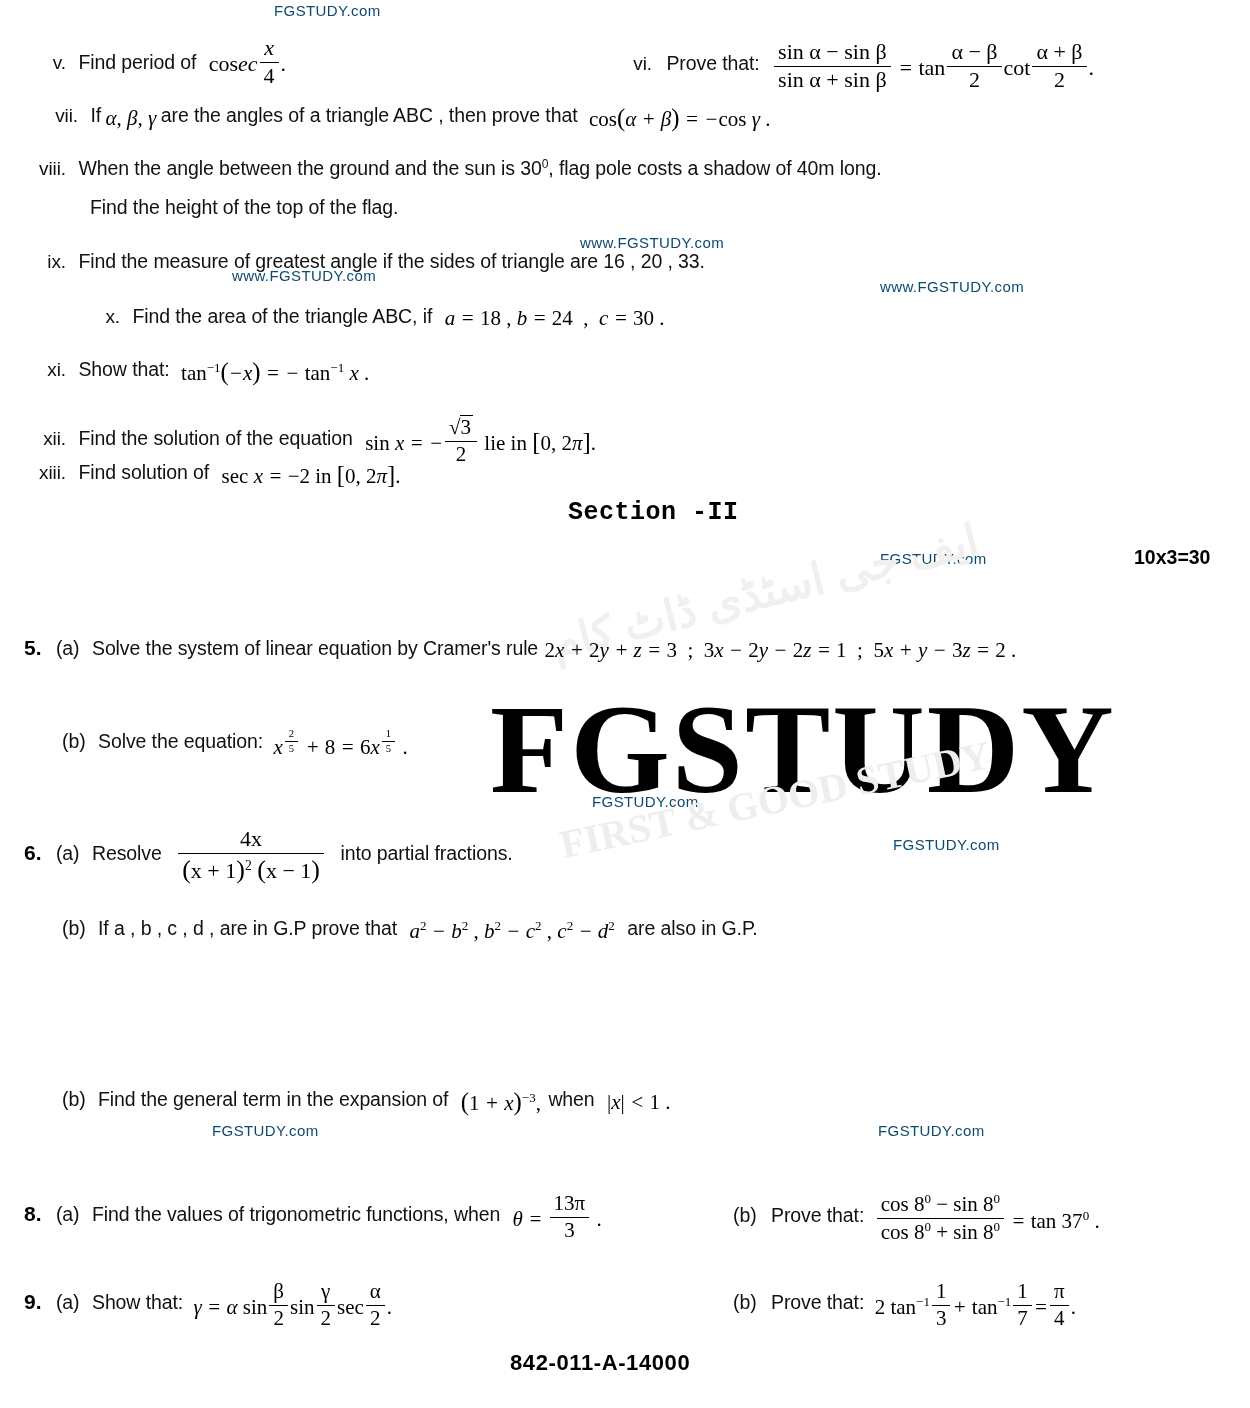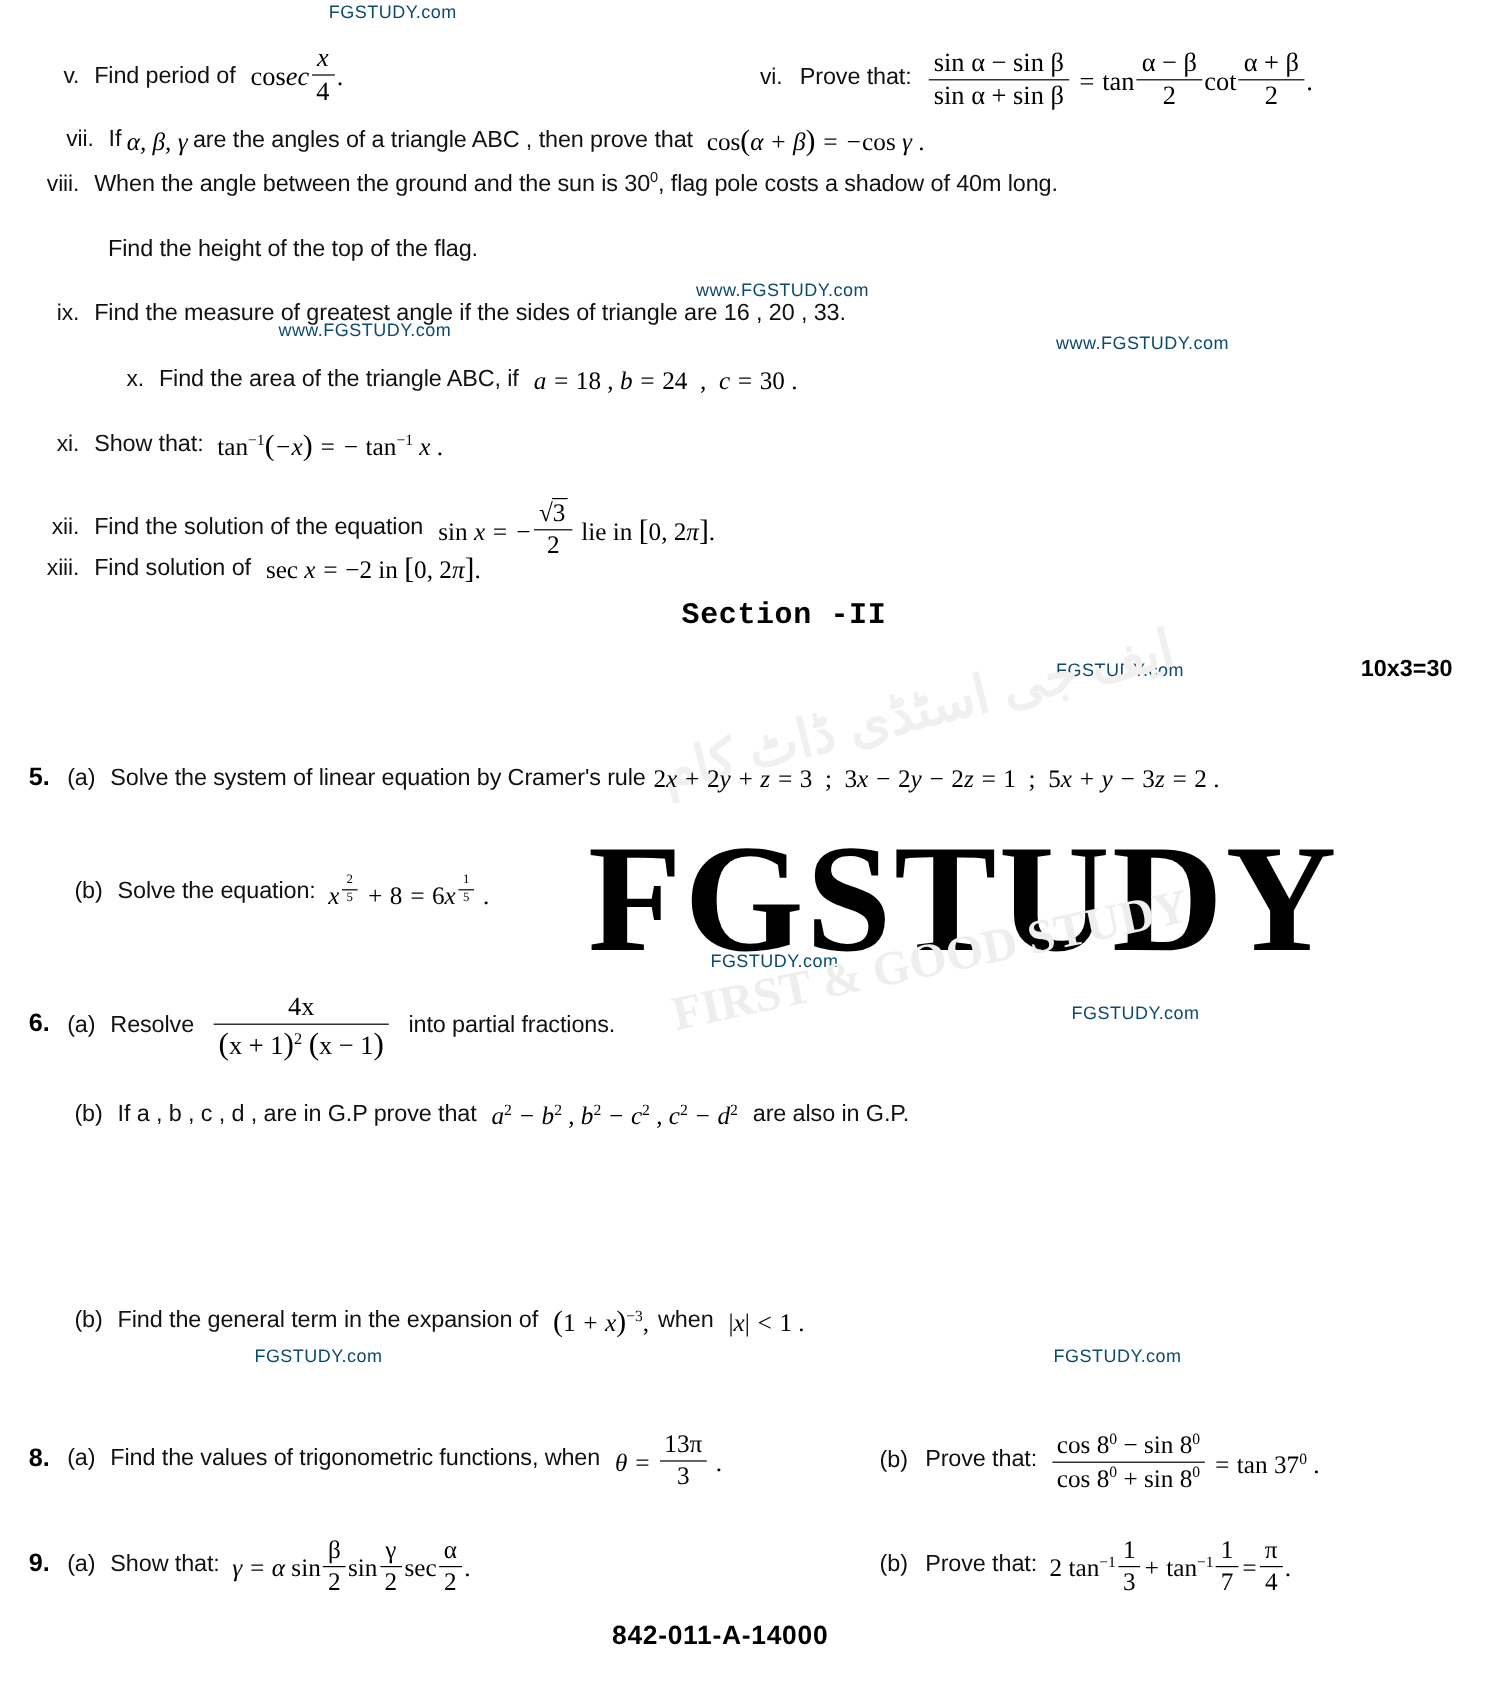--- a/index.html
+++ b/index.html
@@ -176,21 +176,21 @@
   <div class="row" style="left:44px; top:104px;">
     <span class="rom txt" style="width:34px;">vii.</span>
     <span class="txt" style="margin-left:8px;">If</span>
     <span class="math" style="font-size:21px;">α, β, γ</span>
     <span class="txt">are the angles of a triangle ABC , then prove that</span>
     <span class="math" style="margin-left:7px; font-size:21px;">
       <span class="up">cos</span><span class="big-paren">(</span>α + β<span class="big-paren">)</span> = −<span class="up">cos</span> γ <span class="up">.</span>
     </span>
   </div>
 
-  <div class="row" style="left:27px; top:140px;">
+  <div class="row" style="left:27px; top:156px;">
     <span class="rom txt" style="width:39px;">viii.</span>
     <span class="txt" style="margin-left:8px;">When the angle between the ground and the sun is 30<sup class="ex">0</sup>, flag pole costs a shadow of 40m long.</span>
   </div>
   <div class="row" style="left:90px; top:196px;">
     <span class="txt">Find the height of the top of the flag.</span>
   </div>
 
   <div class="row" style="left:38px; top:250px;">
     <span class="rom txt" style="width:28px;">ix.</span>
     <span class="txt" style="margin-left:8px;">Find the measure of greatest angle if the sides of triangle are 16 , 20 , 33.</span>

